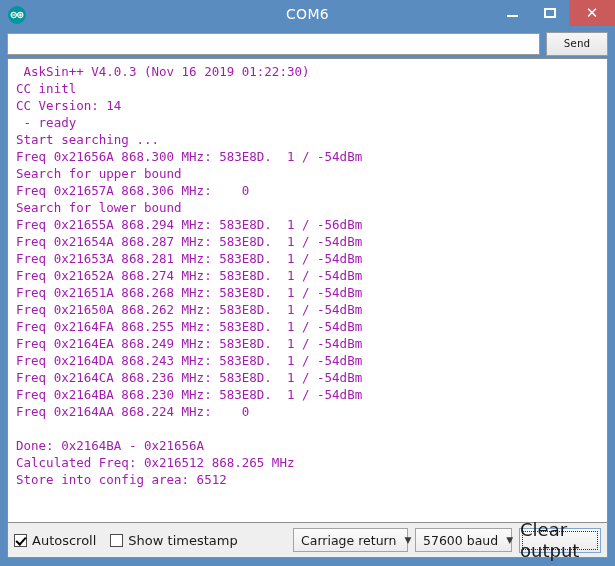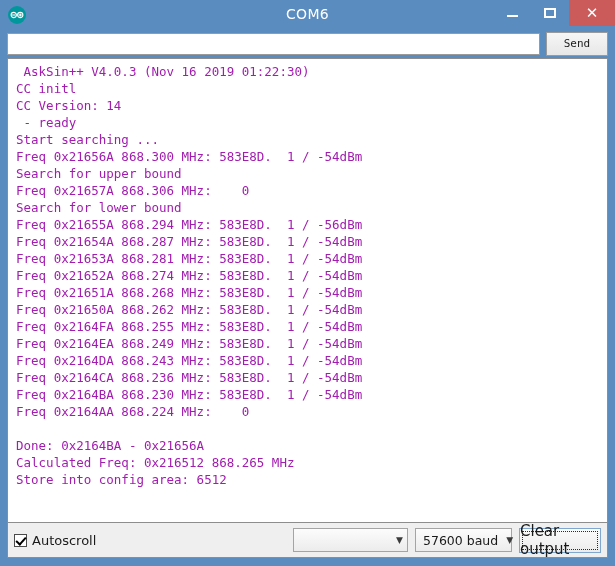--- a/index.html
+++ b/index.html
@@ -232,21 +232,21 @@
     position: relative;
   }
   .clear-btn::before {
     content: "";
     position: absolute;
     left: 2px; top: 2px; right: 2px; bottom: 2px;
     border: 1px dotted #2b2b2b;
   }
   .clear-label {
     font-family: "DejaVu Sans", sans-serif;
-    font-size: 15px;
+    font-size: 18px;
     color: #1a1a1a;
     position: relative;
   }
   .bottom-pad { flex: 0 0 8px; background: #5b8cc0; }
 </style>
 </head>
 <body>
 
 <div class="window">
 
@@ -283,22 +283,27 @@
 
   <div class="console-wrap">
     <div class="console"><div class="line"> AskSin++ V4.0.3 (Nov 16 2019 01:22:30)</div><div class="line">CC initl</div><div class="line">CC Version: 14</div><div class="line"> - ready</div><div class="line">Start searching ...</div><div class="line">Freq 0x21656A 868.300 MHz: 583E8D.  1 / -54dBm</div><div class="line">Search for upper bound</div><div class="line">Freq 0x21657A 868.306 MHz:    0</div><div class="line">Search for lower bound</div><div class="line">Freq 0x21655A 868.294 MHz: 583E8D.  1 / -56dBm</div><div class="line">Freq 0x21654A 868.287 MHz: 583E8D.  1 / -54dBm</div><div class="line">Freq 0x21653A 868.281 MHz: 583E8D.  1 / -54dBm</div><div class="line">Freq 0x21652A 868.274 MHz: 583E8D.  1 / -54dBm</div><div class="line">Freq 0x21651A 868.268 MHz: 583E8D.  1 / -54dBm</div><div class="line">Freq 0x21650A 868.262 MHz: 583E8D.  1 / -54dBm</div><div class="line">Freq 0x2164FA 868.255 MHz: 583E8D.  1 / -54dBm</div><div class="line">Freq 0x2164EA 868.249 MHz: 583E8D.  1 / -54dBm</div><div class="line">Freq 0x2164DA 868.243 MHz: 583E8D.  1 / -54dBm</div><div class="line">Freq 0x2164CA 868.236 MHz: 583E8D.  1 / -54dBm</div><div class="line">Freq 0x2164BA 868.230 MHz: 583E8D.  1 / -54dBm</div><div class="line">Freq 0x2164AA 868.224 MHz:    0</div><div class="line">&nbsp;</div><div class="line">Done: 0x2164BA - 0x21656A</div><div class="line">Calculated Freq: 0x216512 868.265 MHz</div><div class="line">Store into config area: 6512</div></div>
   </div>
 
   <div class="toolbar-wrap">
     <div class="chk-item">
       <div class="chk-box checked"></div>
       <span class="chk-label">Autoscroll</span>
     </div>
+    <div class="chk-item">
+      <div class="chk-box"></div>
+      <span class="chk-label">Show timestamp</span>
+    </div>
     <div class="spacer"></div>
     <div class="combo line-ending">
+      <span class="combo-label">Carriage return</span>
       <span class="spacer"></span>
       <span class="combo-arrow">▼</span>
     </div>
     <div class="combo baud">
       <span class="combo-label">57600 baud</span>
       <span class="spacer"></span>
       <span class="combo-arrow">▼</span>
     </div>
     <div class="clear-btn">
       <span class="clear-label">Clear output</span>

